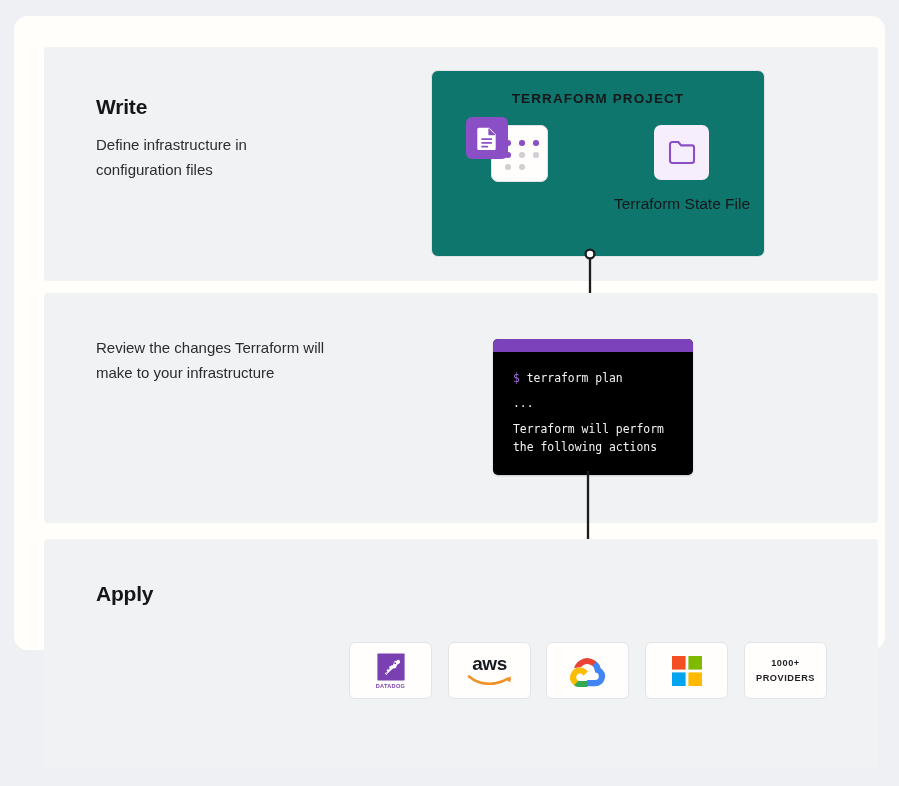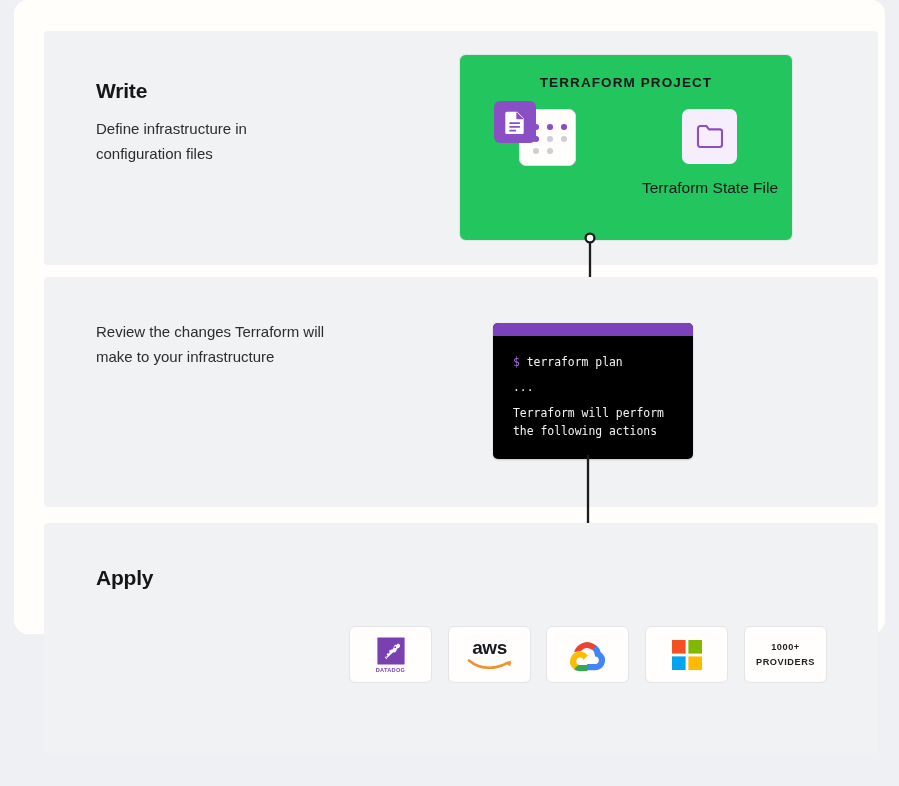--- a/index.html
+++ b/index.html
@@ -13,21 +13,21 @@
     background: #eff0f3;
     font-family: "Liberation Sans", sans-serif;
     -webkit-font-smoothing: antialiased;
     overflow: hidden;
   }
 
   
   #page-card {
     position: absolute;
     left: 14px;
-    top: 0;
+    top: 16px;
     width: 871px;
     height: 634px;
     background: #fffefb;
     border-radius: 14px;
     box-sizing: border-box;
   }
 
   
   .stage {
     position: absolute;
@@ -65,25 +65,24 @@
     font-weight: 400;
   }
 
   
   #tf-project {
     position: absolute;
     left: 417px;
     top: 54px;
     width: 334px;
     height: 187px;
-    background: #22c55e;
+    background: #0f766e;
     border: 1px solid #e3e4e8;
     border-radius: 7px;
     box-sizing: border-box;
-    margin-left: 28px;
   }
   #tf-project-title {
     position: absolute;
     top: 20px;
     left: 0;
     right: 0;
     text-align: center;
     font-size: 13.5px;
     font-weight: 700;
     letter-spacing: 1.1px;

